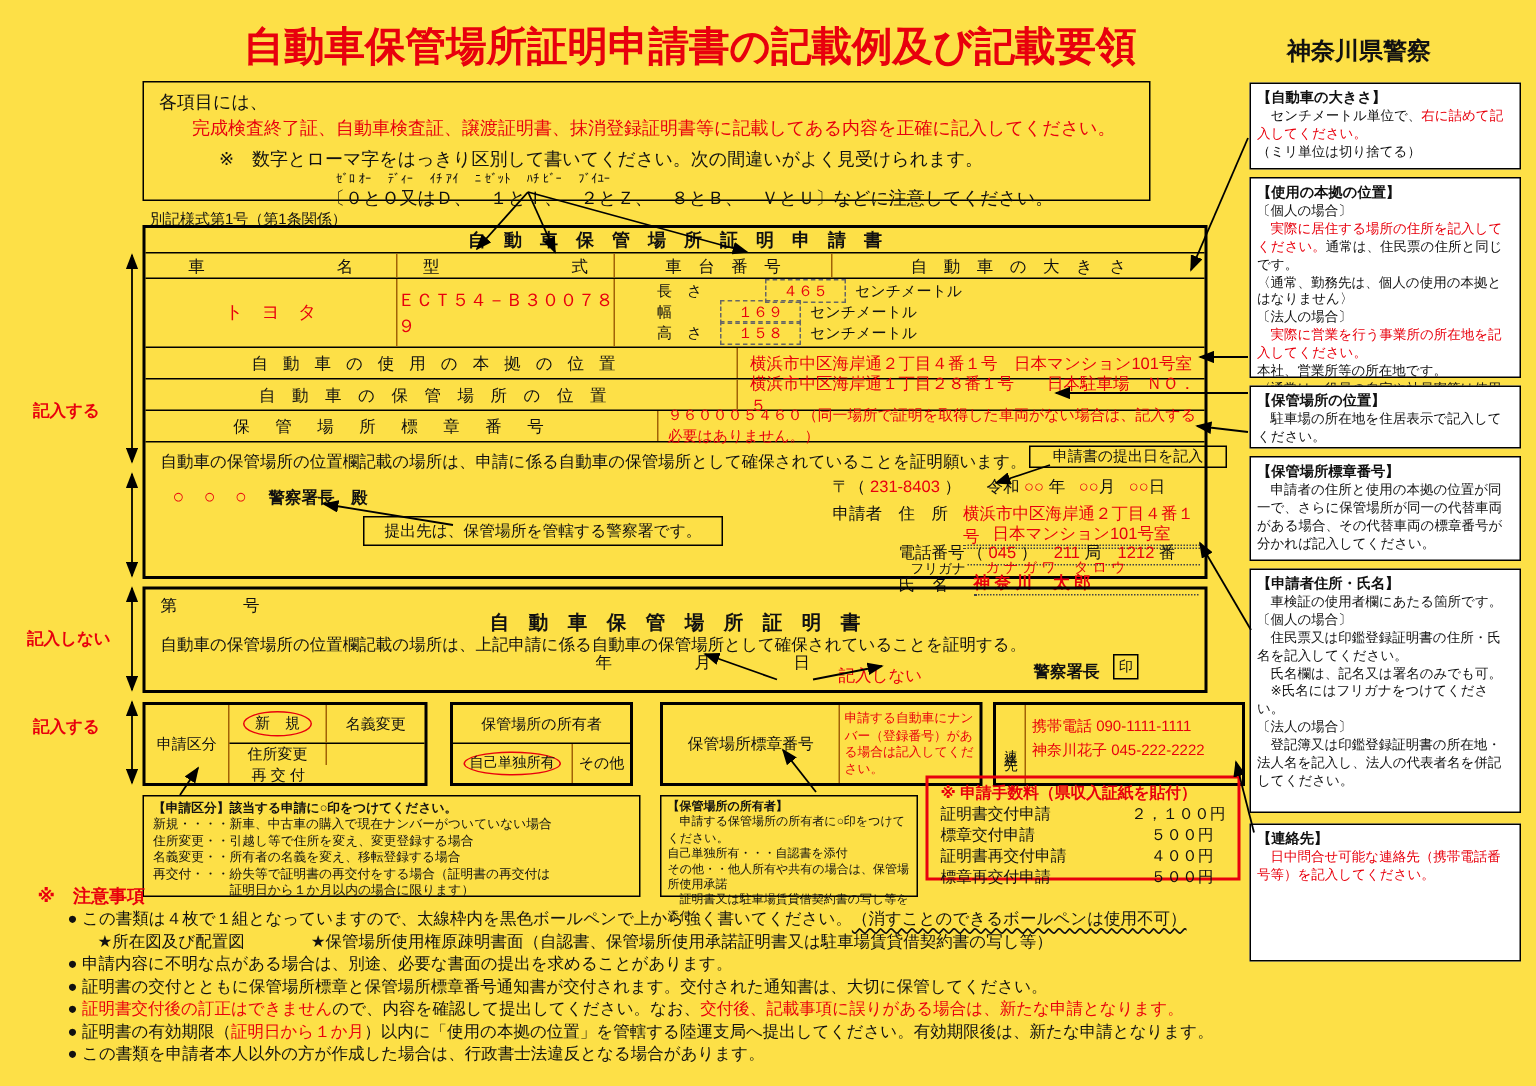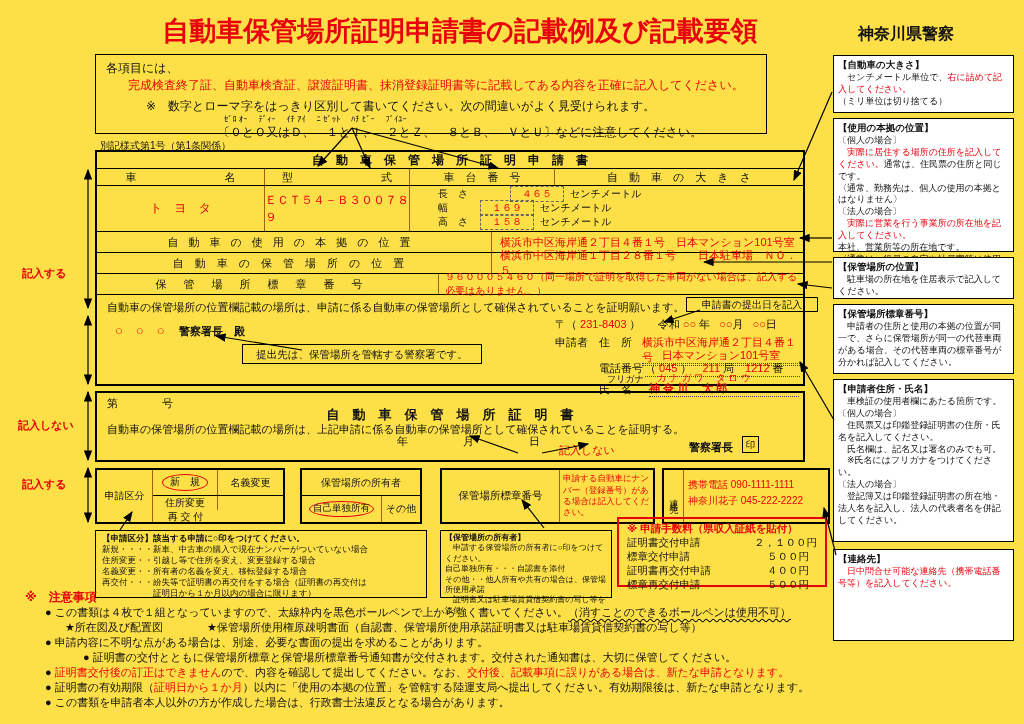--- a/index.html
+++ b/index.html
@@ -210,21 +210,21 @@
     <div class="row" style="justify-content:space-between;font-size:10.5px;">
         <span>標章再交付申請</span>
         <span style="padding-right:8px;">５００円</span>
       </div>
   </div>
 
   <div class="abs r b fs12" style="left:25px;top:589px;">※　注意事項</div>
   <div class="abs fs11" style="left:45px;top:605px;"><span>● この書類は４枚で１組となっていますので、太線枠内を黒色ボールペンで上から強く書いてください。</span><span class="wavy">（消すことのできるボールペンは使用不可）</span></div>
   <div class="abs fs11" style="left:65px;top:620px;">★所在図及び配置図　　　　★保管場所使用権原疎明書面（自認書、保管場所使用承諾証明書又は駐車場賃貸借契約書の写し等）</div>
   <div class="abs fs11" style="left:45px;top:635px;">● 申請内容に不明な点がある場合は、別途、必要な書面の提出を求めることがあります。</div>
-  <div class="abs fs11" style="left:45px;top:650px;margin-left:38px;">● 証明書の交付とともに保管場所標章と保管場所標章番号通知書が交付されます。交付された通知書は、大切に保管してください。</div>
+  <div class="abs fs11" style="left:45px;top:650px;">● 証明書の交付とともに保管場所標章と保管場所標章番号通知書が交付されます。交付された通知書は、大切に保管してください。</div>
   <div class="abs fs11" style="left:45px;top:665px;"><span>● </span><span class="r">証明書交付後の訂正はできません</span><span>ので、内容を確認して提出してください。なお、</span><span class="r">交付後、記載事項に誤りがある場合は、新たな申請となります。</span></div>
   <div class="abs fs11" style="left:45px;top:680px;"><span>● 証明書の有効期限（</span><span class="r">証明日から１か月</span><span>）以内に「使用の本拠の位置」を管轄する陸運支局へ提出してください。有効期限後は、新たな申請となります。</span></div>
   <div class="abs fs11" style="left:45px;top:695px;">● この書類を申請者本人以外の方が作成した場合は、行政書士法違反となる場合があります。</div>
 
   <div class="abs r b fs11" style="left:22px;top:266px;">記入する</div>
   <div class="abs r b fs11" style="left:18px;top:418px;">記入しない</div>
   <div class="abs r b fs11" style="left:22px;top:477px;">記入する</div>
 
   <div class="sideb" style="top:55px;height:58px;">
     <div class="t">【自動車の大きさ】</div>

